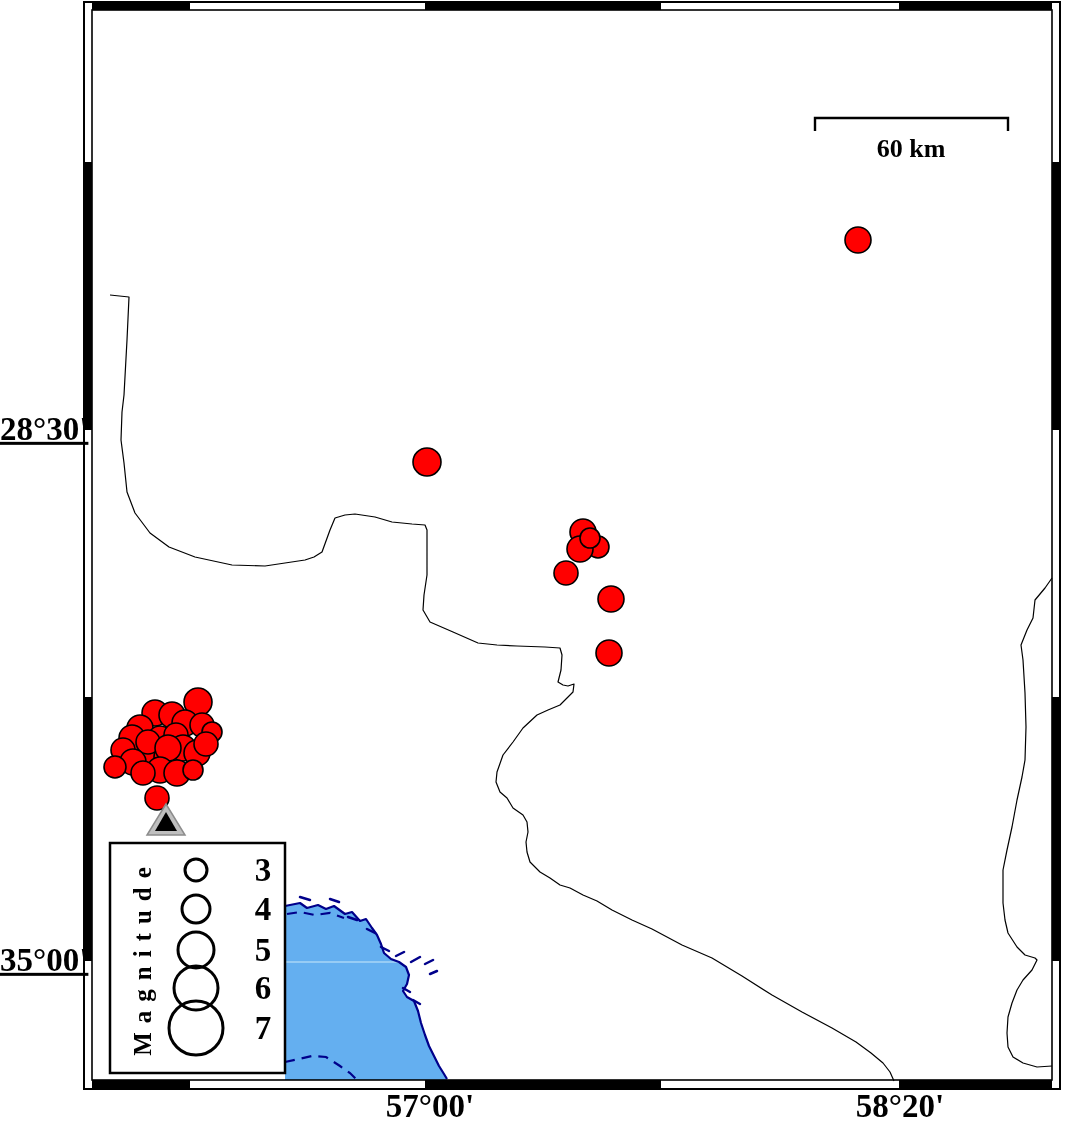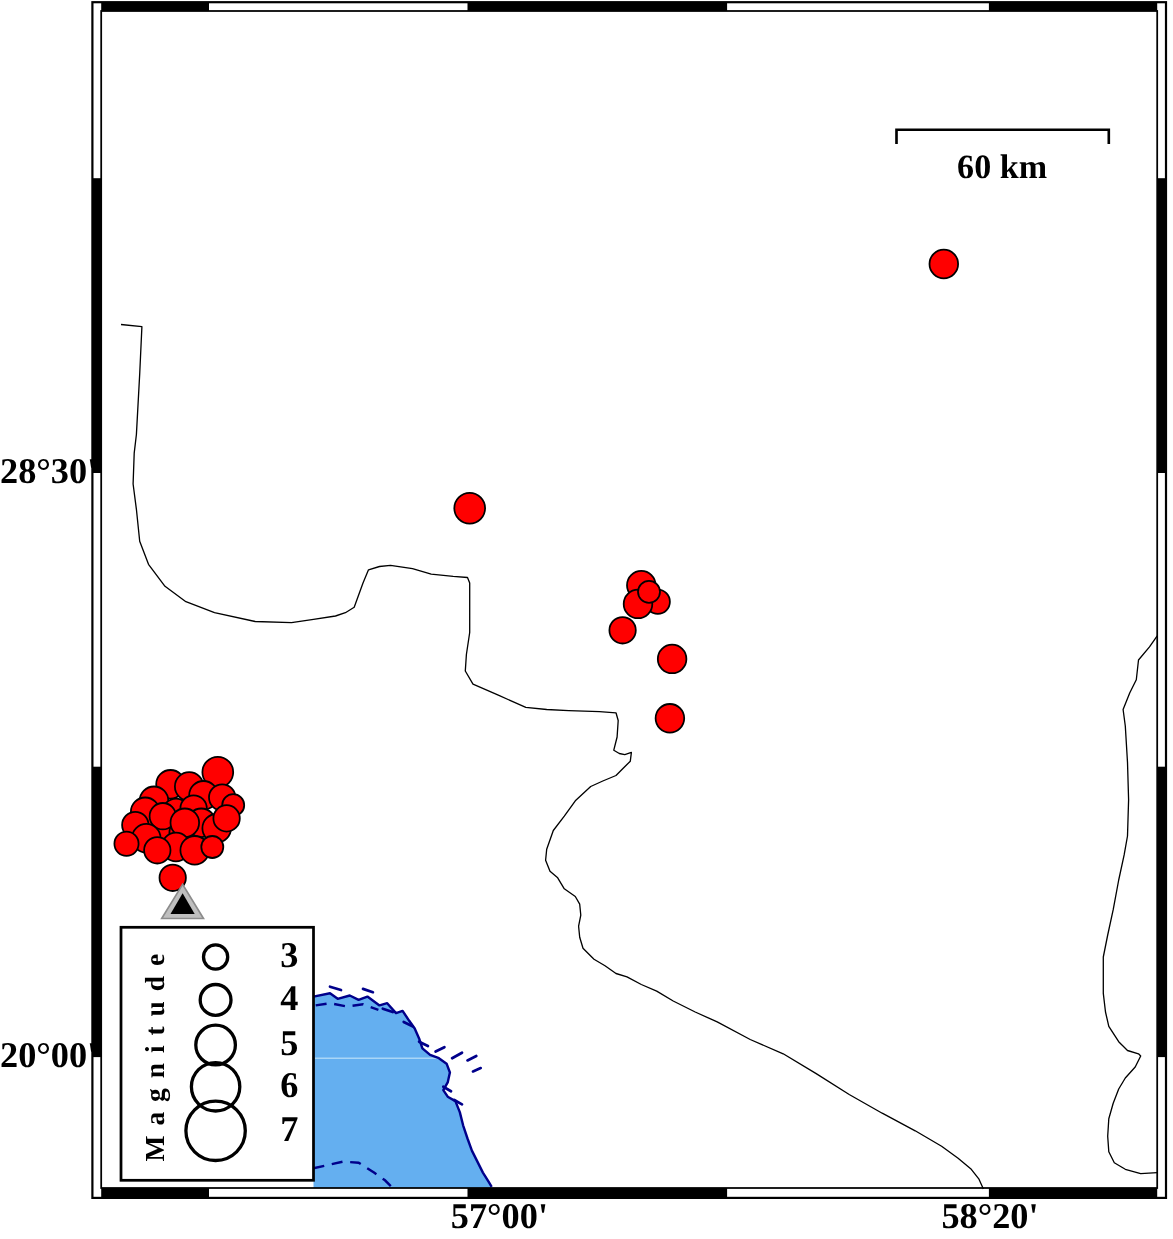--- a/index.html
+++ b/index.html
@@ -2,24 +2,24 @@
 <html><head>
 <meta charset="utf-8">
 <style>
   html,body{margin:0;padding:0;background:#ffffff;}
   .map-figure{
     position:relative;width:1066px;height:1126px;overflow:hidden;
     background:#ffffff;font-family:"Liberation Serif", serif;color:#000;
   }
   #map-svg{position:absolute;left:0;top:0;}
   .coord-label{position:absolute;font-weight:bold;font-size:33px;line-height:1;white-space:nowrap;}
-  .lat{left:0;width:86px;text-align:center;transform:translateY(-52%);}
+  .lat{left:0;width:86px;text-align:center;transform:translateY(-52%);text-decoration:underline;}
   .lon{top:1090px;transform:translateX(-50%);}
   .scale-label{position:absolute;left:911px;top:136px;transform:translateX(-50%);
-    font-weight:bold;font-size:31px;line-height:1;white-space:nowrap;}
+    font-weight:bold;font-size:26px;line-height:1;white-space:nowrap;}
   .legend-title{position:absolute;left:142px;top:957px;
     transform:translate(-50%,-50%) rotate(-90deg);
     font-weight:bold;font-size:25px;letter-spacing:9px;line-height:1;white-space:nowrap;}
   .legend-num{position:absolute;left:263px;transform:translate(-50%,-50%);
     font-weight:bold;font-size:33px;line-height:1;}
 </style>
 </head>
 <body>
 
 <div class="map-figure">
@@ -94,23 +94,23 @@
       <path d="M 815 131 L 815 118 L 1008 118 L 1008 131" fill="none" stroke="#000000" stroke-width="2.4"></path>
       <rect x="110" y="843" width="175" height="230" fill="#ffffff" stroke="#000000" stroke-width="2.5"></rect>
       <circle cx="196" cy="870" r="11" fill="none" stroke="#000" stroke-width="3"></circle>
       <circle cx="196" cy="909" r="14" fill="none" stroke="#000" stroke-width="3"></circle>
       <circle cx="196" cy="950" r="18" fill="none" stroke="#000" stroke-width="3"></circle>
       <circle cx="196" cy="988" r="22" fill="none" stroke="#000" stroke-width="3"></circle>
       <circle cx="196" cy="1028" r="27" fill="none" stroke="#000" stroke-width="3"></circle>
     </svg>
 
   <div class="coord-label lat" style="top:430px">28°30'</div>
-  <div class="coord-label lat" style="top:961px">20°00'</div>
+  <div class="coord-label lat" style="top:961px">35°00'</div>
 
-  <div class="coord-label lon" style="left:454px">57°00'</div>
+  <div class="coord-label lon" style="left:430px">57°00'</div>
   <div class="coord-label lon" style="left:900px">58°20'</div>
 
   <div class="scale-label">60 km</div>
 
   <div class="legend-title">Magnitude</div>
 
   <div class="legend-num" style="top:870px">3</div>
   <div class="legend-num" style="top:909px">4</div>
   <div class="legend-num" style="top:950px">5</div>
   <div class="legend-num" style="top:988px">6</div>

